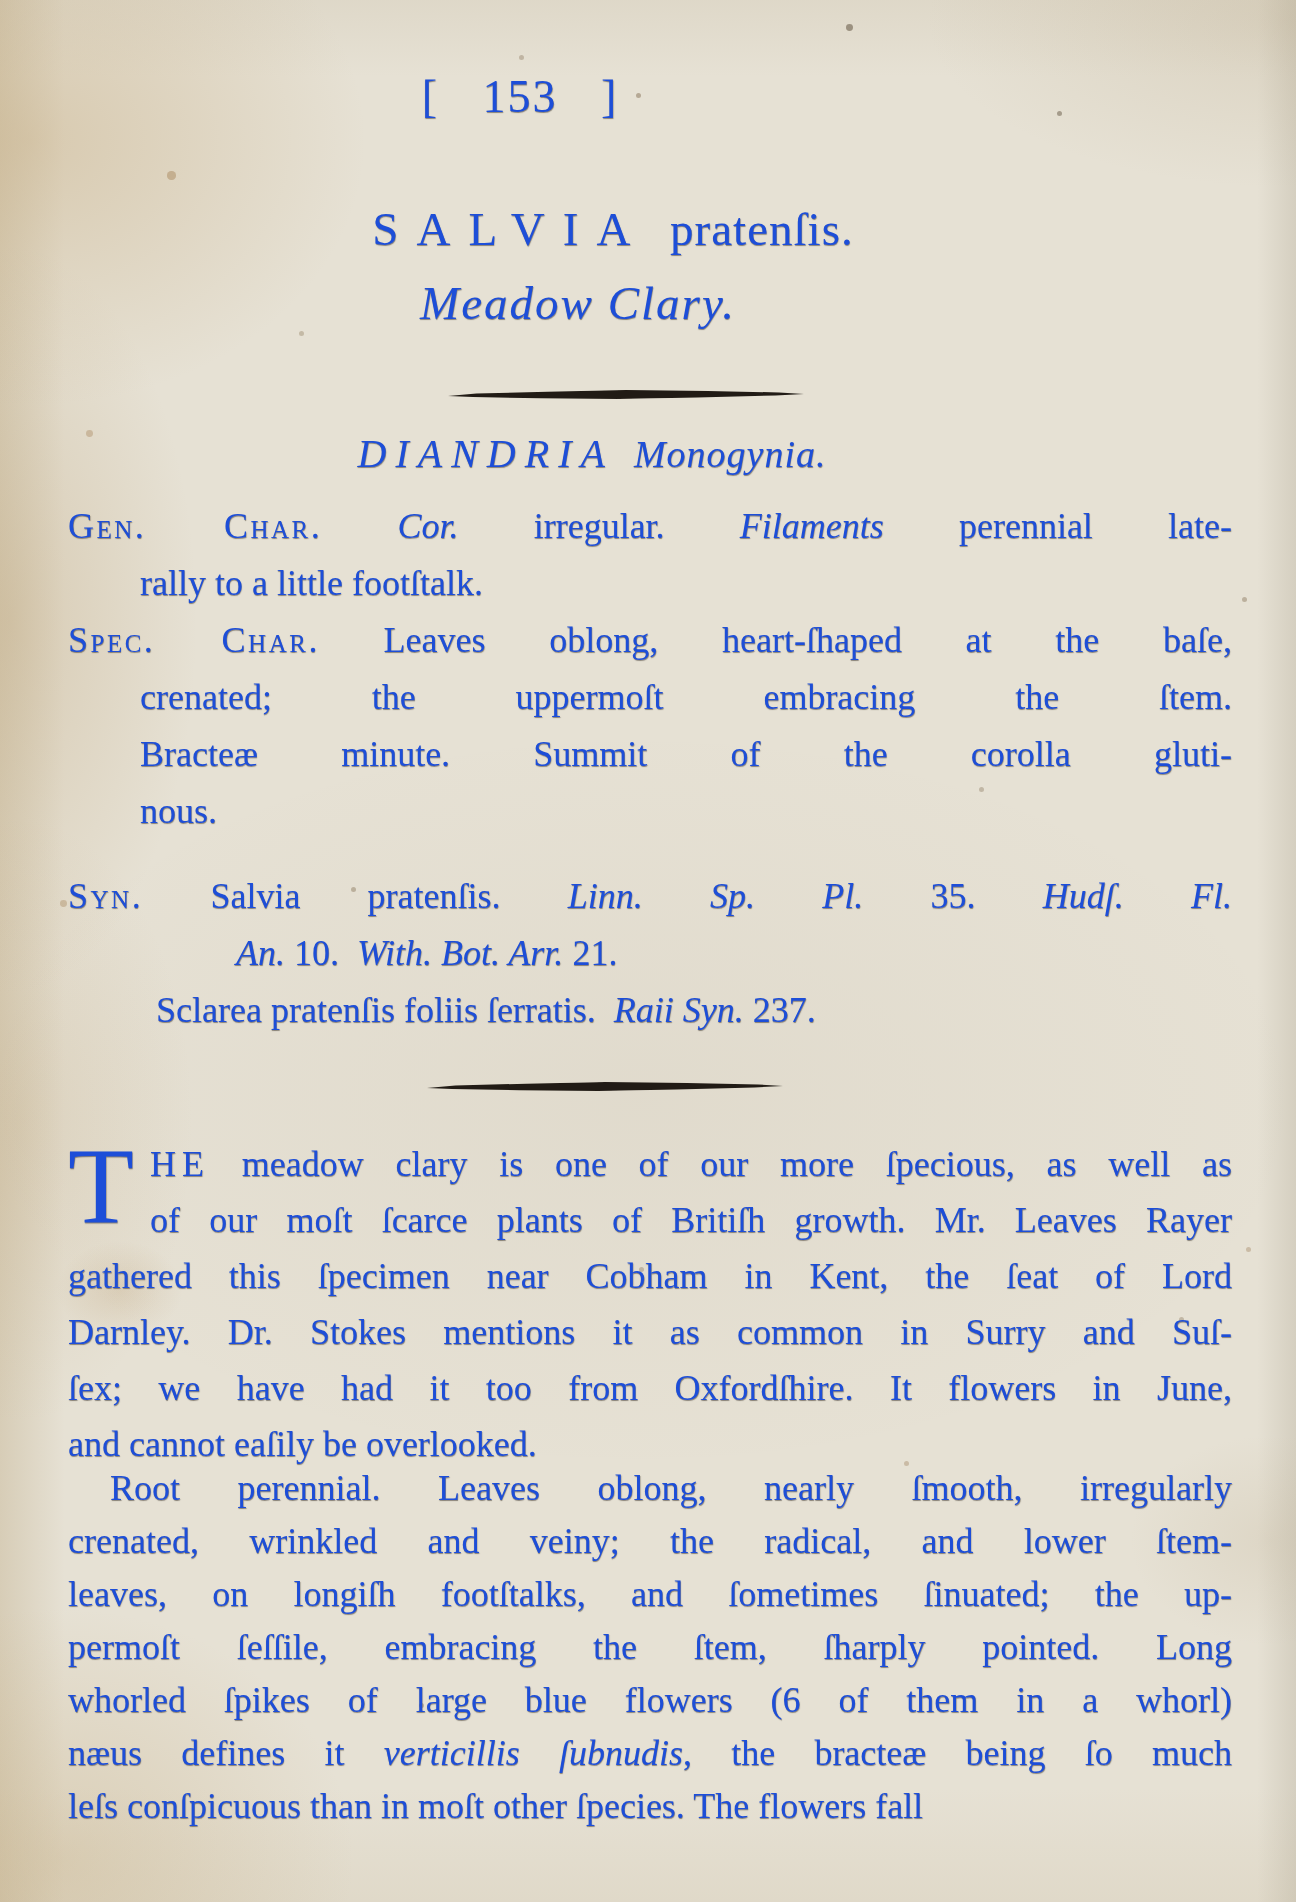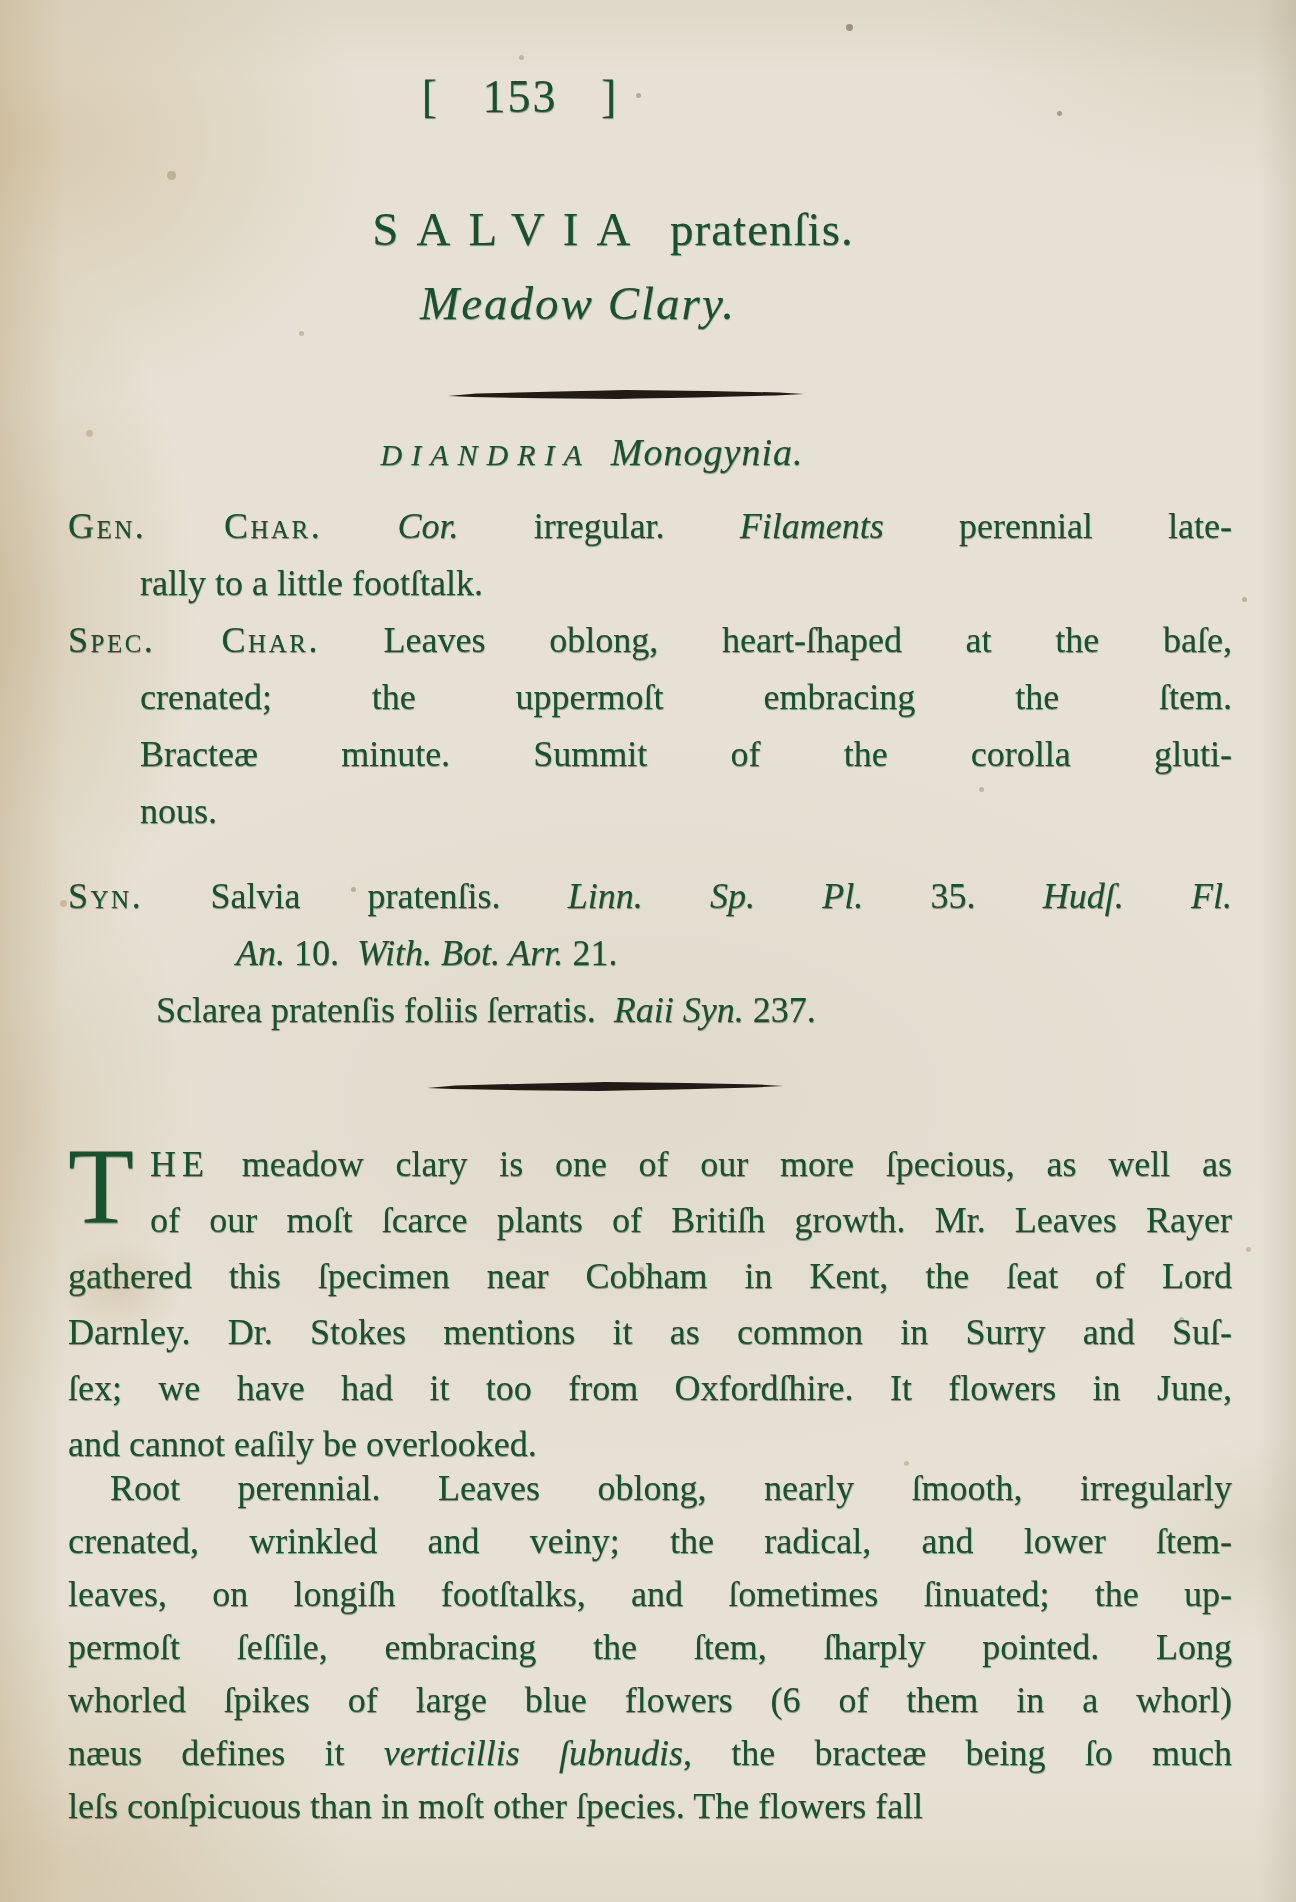--- a/index.html
+++ b/index.html
@@ -2,21 +2,21 @@
 <html><head>
 <meta charset="utf-8">
 <style>
   html,body{margin:0;padding:0;background:#b8b0a0;}
   .sheet{
     position:relative;
     width:1296px;height:1902px;
     overflow:hidden;
     background:#e6e1d4;
     font-family:"Liberation Serif","DejaVu Serif",serif;
-    color:#14532d;
+    color:#1d4ed8;
   }
   .stains{
     position:absolute;inset:0;pointer-events:none;
     background-image:
       radial-gradient(480px 380px at 30px 140px, rgba(193,164,116,.38), rgba(193,164,116,0) 70%),
       radial-gradient(260px 520px at 10px 620px, rgba(186,158,112,.32), rgba(186,158,112,0) 72%),
       radial-gradient(240px 420px at 20px 1120px, rgba(186,158,112,.22), rgba(186,158,112,0) 72%),
       radial-gradient(420px 360px at 60px 1860px, rgba(190,162,112,.30), rgba(190,162,112,0) 70%),
       radial-gradient(520px 240px at 1290px 20px, rgba(176,158,124,.22), rgba(176,158,124,0) 70%),
       radial-gradient(90px 70px at 120px 1290px, rgba(170,130,75,.18), rgba(170,130,75,0) 70%),
@@ -68,21 +68,21 @@
   .rule{
     position:absolute;height:9px;background:#211b15;
     clip-path:polygon(0 55%, 8% 30%, 28% 14%, 50% 0, 73% 16%, 93% 36%, 100% 55%, 92% 70%, 70% 88%, 48% 100%, 26% 86%, 7% 70%);
   }
   .rule1{top:390px;left:448px;width:356px;transform:rotate(-0.3deg);}
   .rule2{top:1082px;left:427px;width:356px;transform:rotate(-0.3deg);}
   .classification{
     position:absolute;top:430px;left:-56px;right:56px;
     text-align:center;font-style:italic;
   }
-  .classification .cls{font-size:30px;letter-spacing:9px;text-align:center;}
+  .classification .cls{font-size:40px;letter-spacing:9px;text-align:center;}
   .classification .ord{font-size:38px;margin-left:16px;letter-spacing:1px;}
 
   .entries{
     position:absolute;top:498px;left:68px;width:1164px;
     font-size:36px;line-height:57px;
   }
   .entry.syn{margin-top:28px;}
 
   .line{white-space:normal;}
   .line.j{text-align:justify;text-align-last:justify;}

